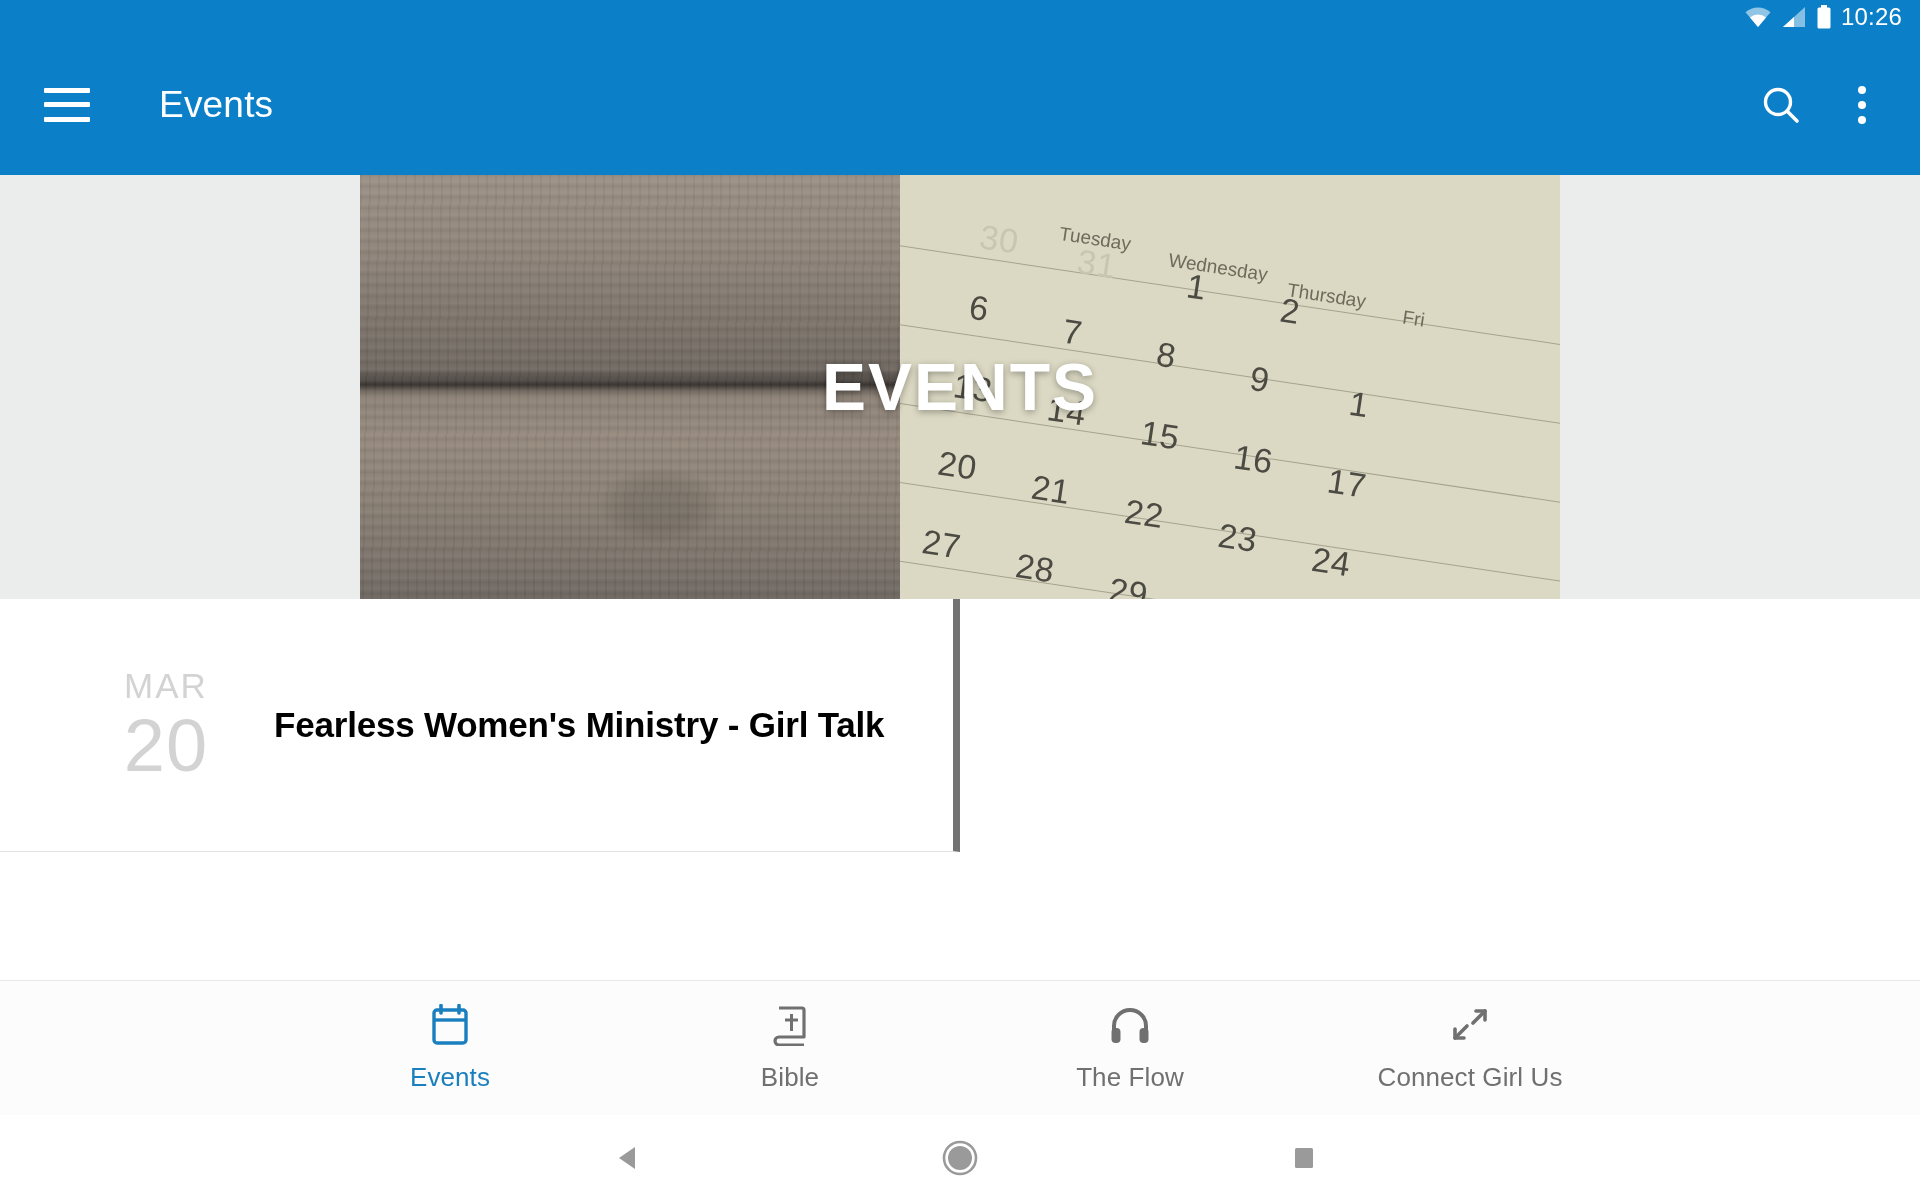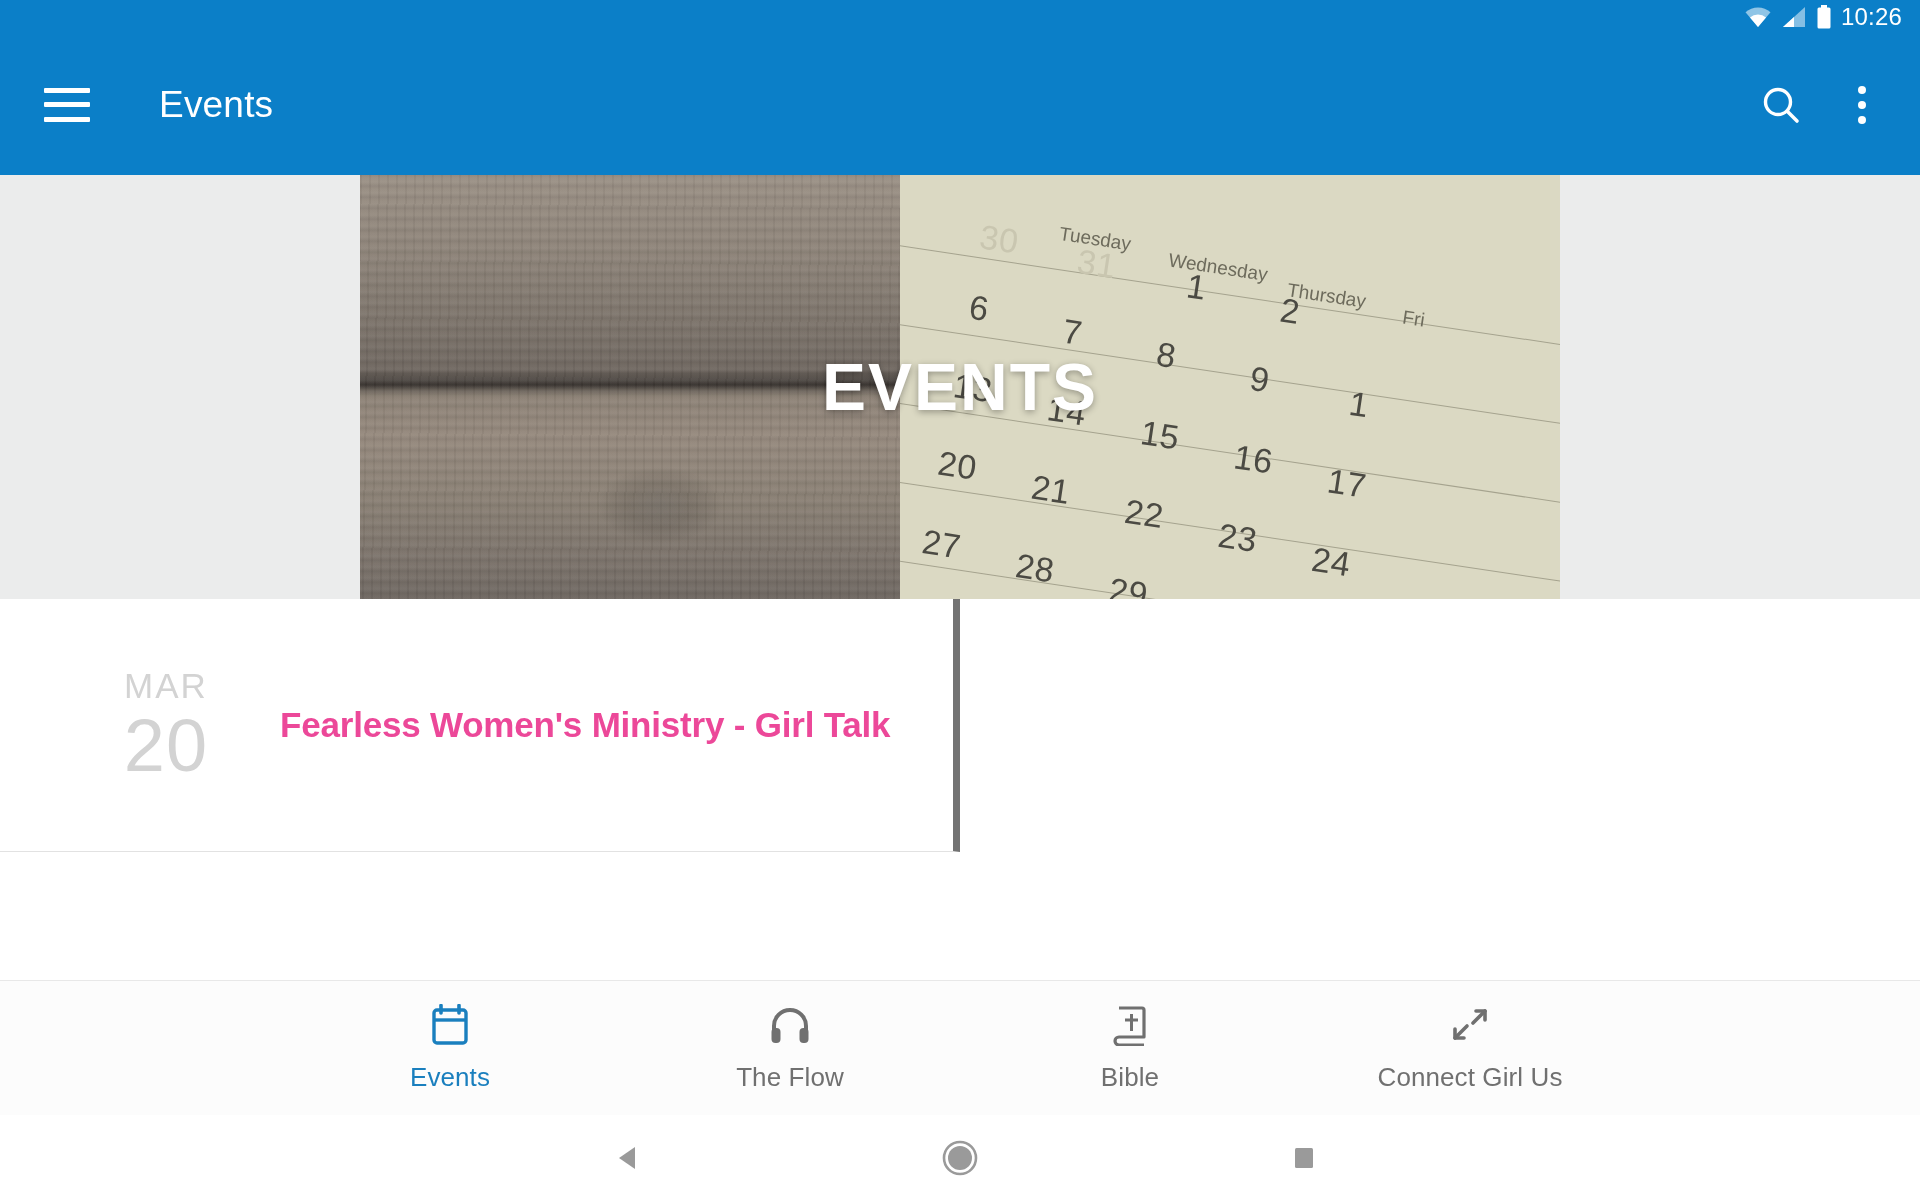--- a/index.html
+++ b/index.html
@@ -107,21 +107,21 @@
     display:flex; align-items:center; cursor:pointer;
   }
   .event-date {
     width:180px; flex:0 0 180px; margin-left:76px;
     display:flex; flex-direction:column; align-items:center;
     color:#d3d3d3; line-height:1;
   }
   .event-month { font-size:35px; letter-spacing:2px; font-weight:400; }
   .event-day { font-size:74px; font-weight:300; margin-top:6px; letter-spacing:1px; }
   .event-title {
-    font-size:35px; font-weight:bold; color:#ec4899; margin-left:24px;
+    font-size:35px; font-weight:bold; color:#000000; margin-left:18px;
     letter-spacing:-.2px;
   }
 
   
   .bottom-nav {
     flex:0 0 135px; background:#fcfcfc; border-top:1px solid #e8e8e8;
     display:flex; align-items:center; justify-content:center; gap:0;
   }
   .nav-item {
     width:340px; display:flex; flex-direction:column; align-items:center;
@@ -262,38 +262,38 @@
           <line x1="4" y1="16" x2="36" y2="16" stroke="#1a7fbe" stroke-width="3.4"></line>
           <line x1="11" y1="1.5" x2="11" y2="9" stroke="#1a7fbe" stroke-width="3.6" stroke-linecap="round"></line>
           <line x1="29" y1="1.5" x2="29" y2="9" stroke="#1a7fbe" stroke-width="3.6" stroke-linecap="round"></line>
         </svg>
       </span>
       <span class="nav-label">Events</span>
     </div>
 
     <div class="nav-item">
       <span>
+        <svg width="40" height="42" viewBox="0 0 40 42">
+          <path d="M9 4 h23 a2 2 0 0 1 2 2 v27 h-25 a4 4 0 0 0 0 8 h25" fill="none" stroke="#707070" stroke-width="3.2" stroke-linejoin="round"></path>
+          <line x1="21.5" y1="10" x2="21.5" y2="27" stroke="#707070" stroke-width="3"></line>
+          <line x1="15" y1="16" x2="28" y2="16" stroke="#707070" stroke-width="3"></line>
+        </svg>
+      </span>
+      <span class="nav-label">Bible</span>
+    </div>
+
+    <div class="nav-item">
+      <span>
         <svg width="44" height="42" viewBox="0 0 44 42">
           <path d="M6 29 v-7 a16 16 0 0 1 32 0 v7" fill="none" stroke="#707070" stroke-width="4" stroke-linecap="round"></path>
           <rect x="3.5" y="24" width="9" height="15" rx="4" fill="#707070"></rect>
           <rect x="31.5" y="24" width="9" height="15" rx="4" fill="#707070"></rect>
         </svg>
       </span>
       <span class="nav-label">The Flow</span>
-    </div>
-
-    <div class="nav-item">
-      <span>
-        <svg width="40" height="42" viewBox="0 0 40 42">
-          <path d="M9 4 h23 a2 2 0 0 1 2 2 v27 h-25 a4 4 0 0 0 0 8 h25" fill="none" stroke="#707070" stroke-width="3.2" stroke-linejoin="round"></path>
-          <line x1="21.5" y1="10" x2="21.5" y2="27" stroke="#707070" stroke-width="3"></line>
-          <line x1="15" y1="16" x2="28" y2="16" stroke="#707070" stroke-width="3"></line>
-        </svg>
-      </span>
-      <span class="nav-label">Bible</span>
     </div>
 
     <div class="nav-item">
       <span>
         <svg width="44" height="42" viewBox="0 0 44 42">
           <g stroke="#707070" stroke-width="3.6" stroke-linecap="round" stroke-linejoin="round" fill="none">
             <line x1="7" y1="34" x2="19" y2="22"></line>
             <polyline points="7,25 7,34 16,34"></polyline>
             <line x1="37" y1="7" x2="25" y2="19"></line>
             <polyline points="37,16 37,7 28,7"></polyline>

